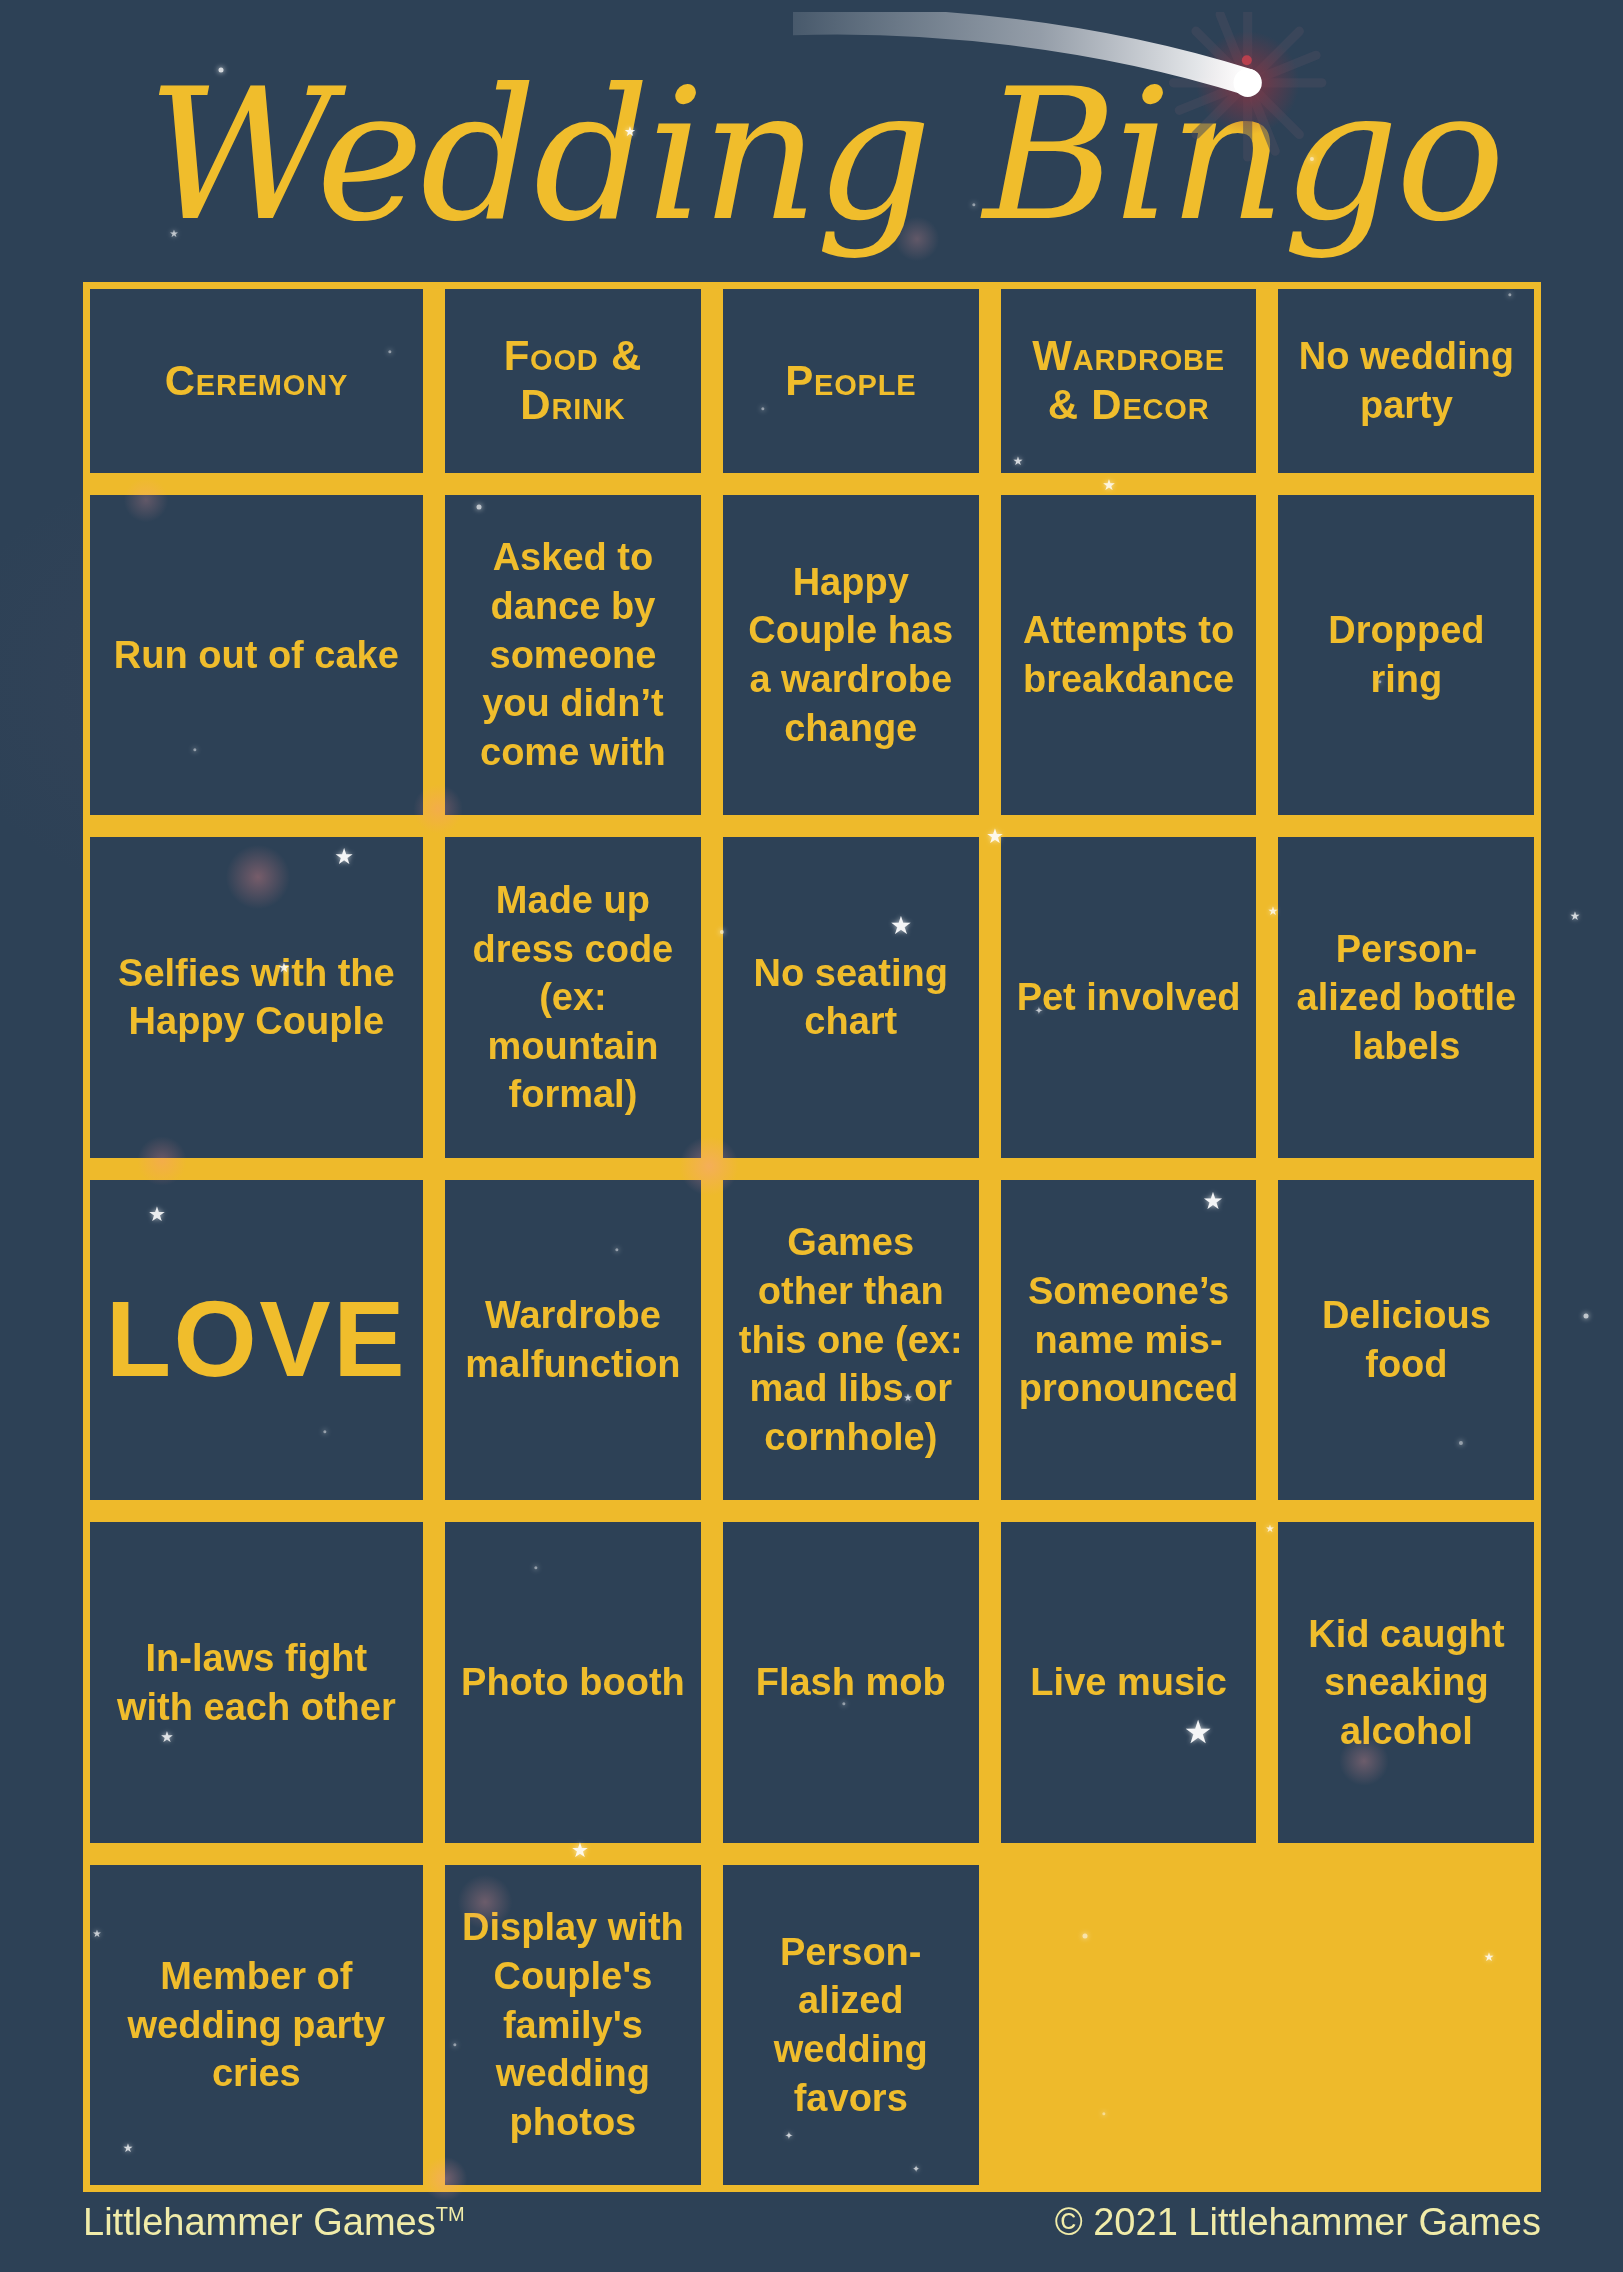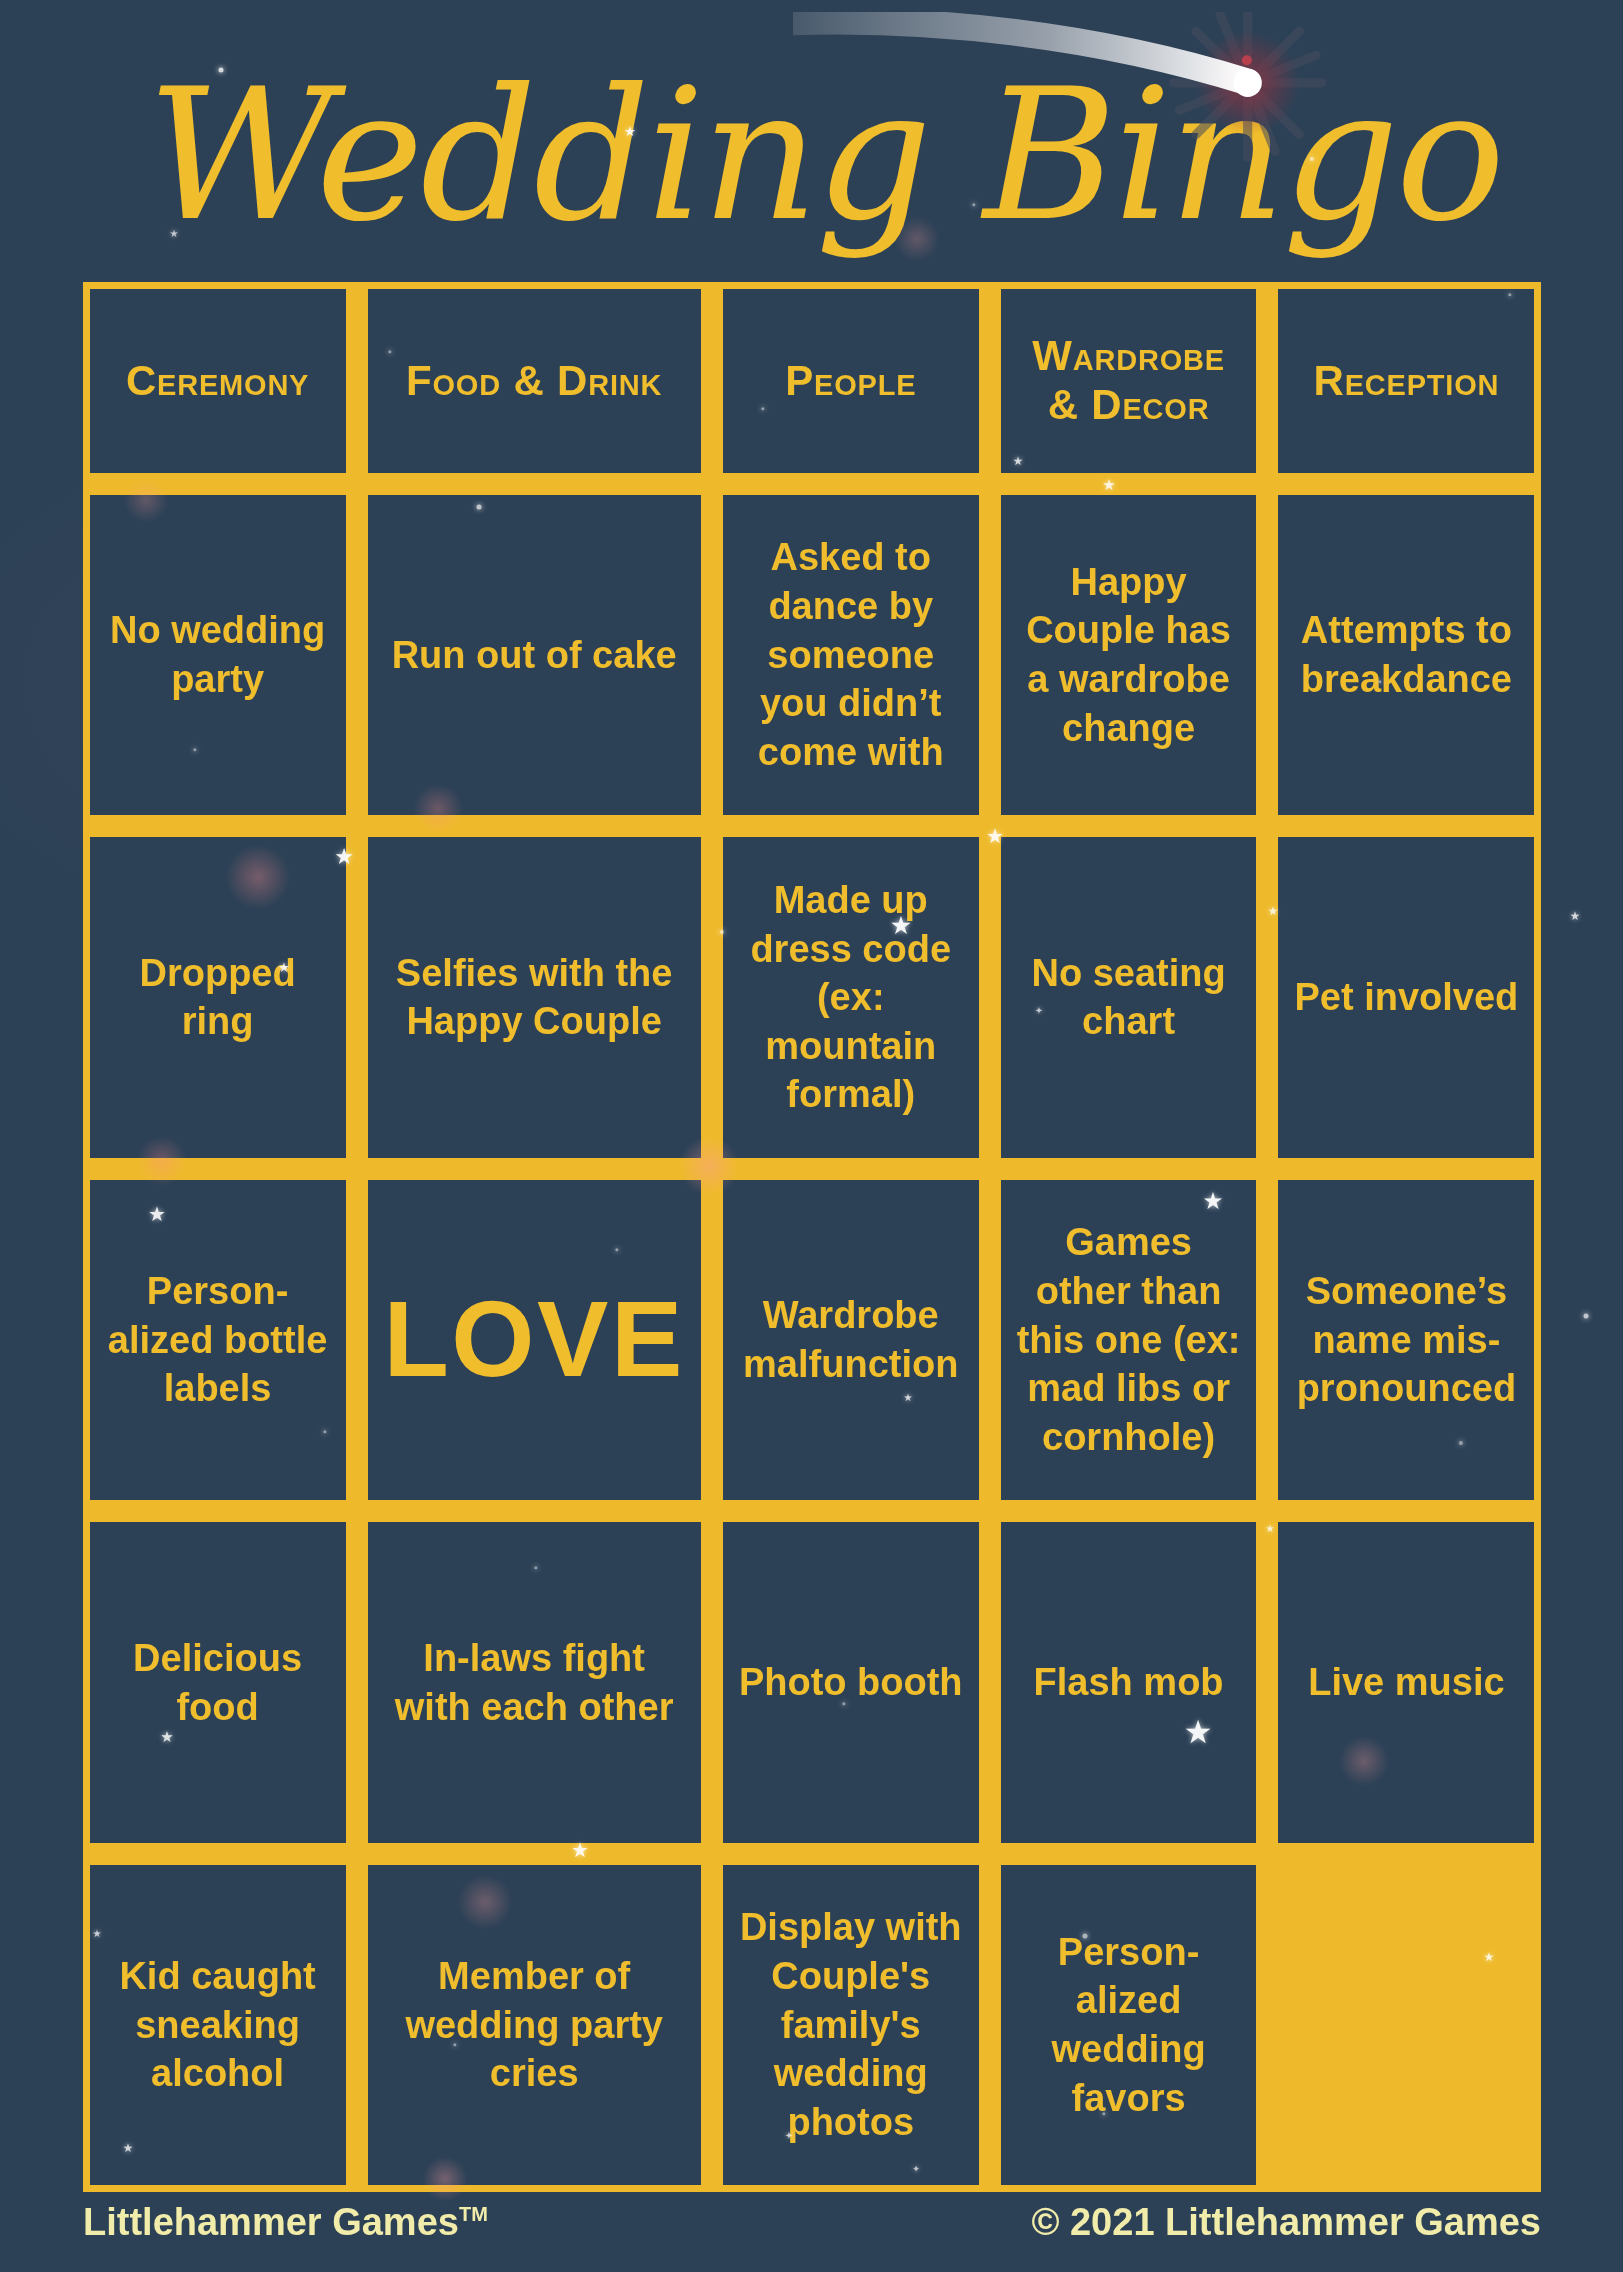--- a/index.html
+++ b/index.html
@@ -47,21 +47,21 @@
   .cell{
     background:var(--bg);display:flex;align-items:center;justify-content:center;text-align:center;
     color:var(--text-gold);font-weight:bold;font-size:38px;line-height:1.28;
     padding:0 15px;cursor:pointer;
   }
   .cell.free{font-size:107px;letter-spacing:2.5px;line-height:1;padding:16px;}
   
   .footer{
     position:absolute;left:83px;right:83px;top:2201px;z-index:2;
     display:flex;justify-content:space-between;align-items:flex-start;
-    color:var(--pale);font-size:38px;font-weight:bold;gap:43px;
+    color:var(--pale);font-size:38px;font-weight:normal;gap:43px;
   }
   .footer sup{font-size:20px;vertical-align:super;line-height:1;}
   
   .starfield{position:absolute;inset:0;z-index:4;pointer-events:none;}
   .star-glyph{
     position:absolute;transform:translate(-50%,-50%);color:#ffffff;
     text-shadow:0 0 5.8px rgba(255,255,255,.75);line-height:1;
   }
   .star-dot{
     position:absolute;transform:translate(-50%,-50%);background:#fff;border-radius:50%;
@@ -99,21 +99,20 @@
   <circle cx="544" cy="58" r="6" fill="#b8404e"></circle>
   <path d="M -6 12 C 160 6 360 26 545 84" fill="none" stroke="url(#trail)" stroke-width="32" stroke-linecap="round"></path>
   <circle cx="545" cy="85" r="17" fill="#ffffff"></circle>
 </svg>
 
 <div class="board" id="board">
     <div class="hcell">Ceremony</div>
     <div class="hcell">Food &amp; Drink</div>
     <div class="hcell">People</div>
     <div class="hcell">Wardrobe &amp; Decor</div>
-    <div class="hcell">Reception</div>
     <div class="cell">No wedding party</div>
     <div class="cell">Run out of cake</div>
     <div class="cell">Asked to dance by someone you didn’t come with</div>
     <div class="cell">Happy Couple has a wardrobe change</div>
     <div class="cell">Attempts to breakdance</div>
     <div class="cell">Dropped ring</div>
     <div class="cell">Selfies with the Happy Couple</div>
     <div class="cell">Made up dress code (ex: mountain formal)</div>
     <div class="cell">No seating chart</div>
     <div class="cell">Pet involved</div>

